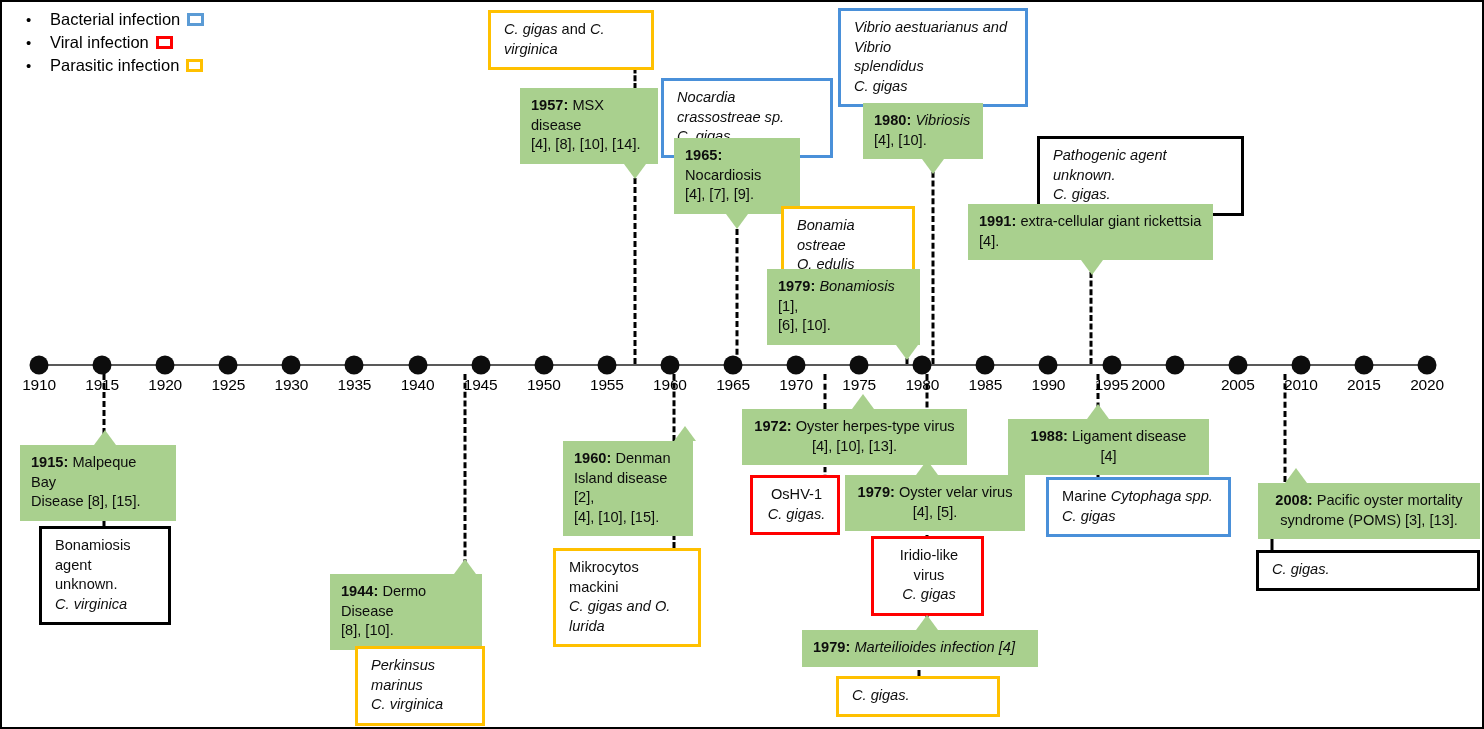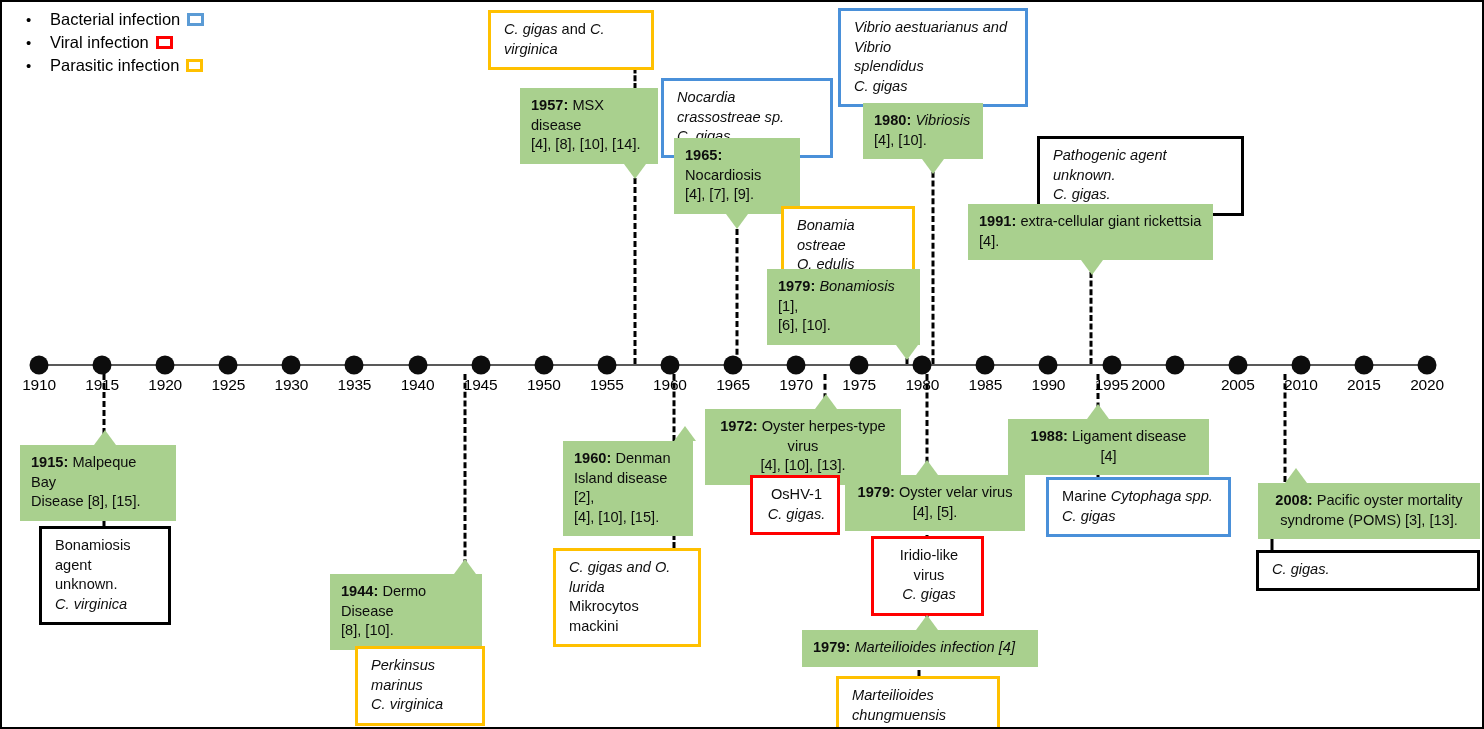--- a/index.html
+++ b/index.html
@@ -251,25 +251,25 @@
   </div>
 
   <div class="cal green" style="left:561px;top:439px;width:130px;">
     <span class="tail up" style="left:111px;"></span>
     <span class="txt"><b>1960:</b><span> Denman</span></span>
     <span class="txt">Island disease [2],</span>
     <span class="txt">[4], [10], [15].</span>
   </div>
 
   <div class="cal obox yellow" style="left:551px;top:546px;width:148px;">
+    <span class="txt">Mikrocytos mackini</span>
     <span class="txt"><i>C. gigas and O. lurida</i></span>
-    <span class="txt">Mikrocytos mackini</span>
-  </div>
-
-  <div class="cal green center" style="left:703px;top:407px;width:196px;">
+  </div>
+
+  <div class="cal green center" style="left:740px;top:407px;width:225px;">
     <span class="tail up" style="left:110px;"></span>
     <span class="txt"><b>1972:</b><span> Oyster herpes-type virus</span></span>
     <span class="txt">[4], [10], [13].</span>
   </div>
 
   <div class="cal obox red" style="left:748px;top:473px;width:90px;">
     <span class="txt">OsHV-1</span>
     <span class="txt"><i>C. gigas.</i></span>
   </div>
 
@@ -283,21 +283,20 @@
     <span class="txt">Iridio-like virus</span>
     <span class="txt"><i>C. gigas</i></span>
   </div>
 
   <div class="cal green" style="left:800px;top:628px;width:236px;">
     <span class="tail up" style="left:114px;"></span>
     <span class="txt"><b>1979:</b><i> Marteilioides infection [4]</i></span>
   </div>
 
   <div class="cal obox yellow" style="left:834px;top:674px;width:164px;">
-    <span class="txt"><i>Marteilioides chungmuensis</i></span>
     <span class="txt"><i>C. gigas.</i></span>
   </div>
 
   <div class="cal green center" style="left:1006px;top:417px;width:201px;">
     <span class="tail up" style="left:79px;"></span>
     <span class="txt"><b>1988:</b><span> Ligament disease</span></span>
     <span class="txt">[4]</span>
   </div>
 
   <div class="cal obox blue" style="left:1044px;top:475px;width:185px;">

